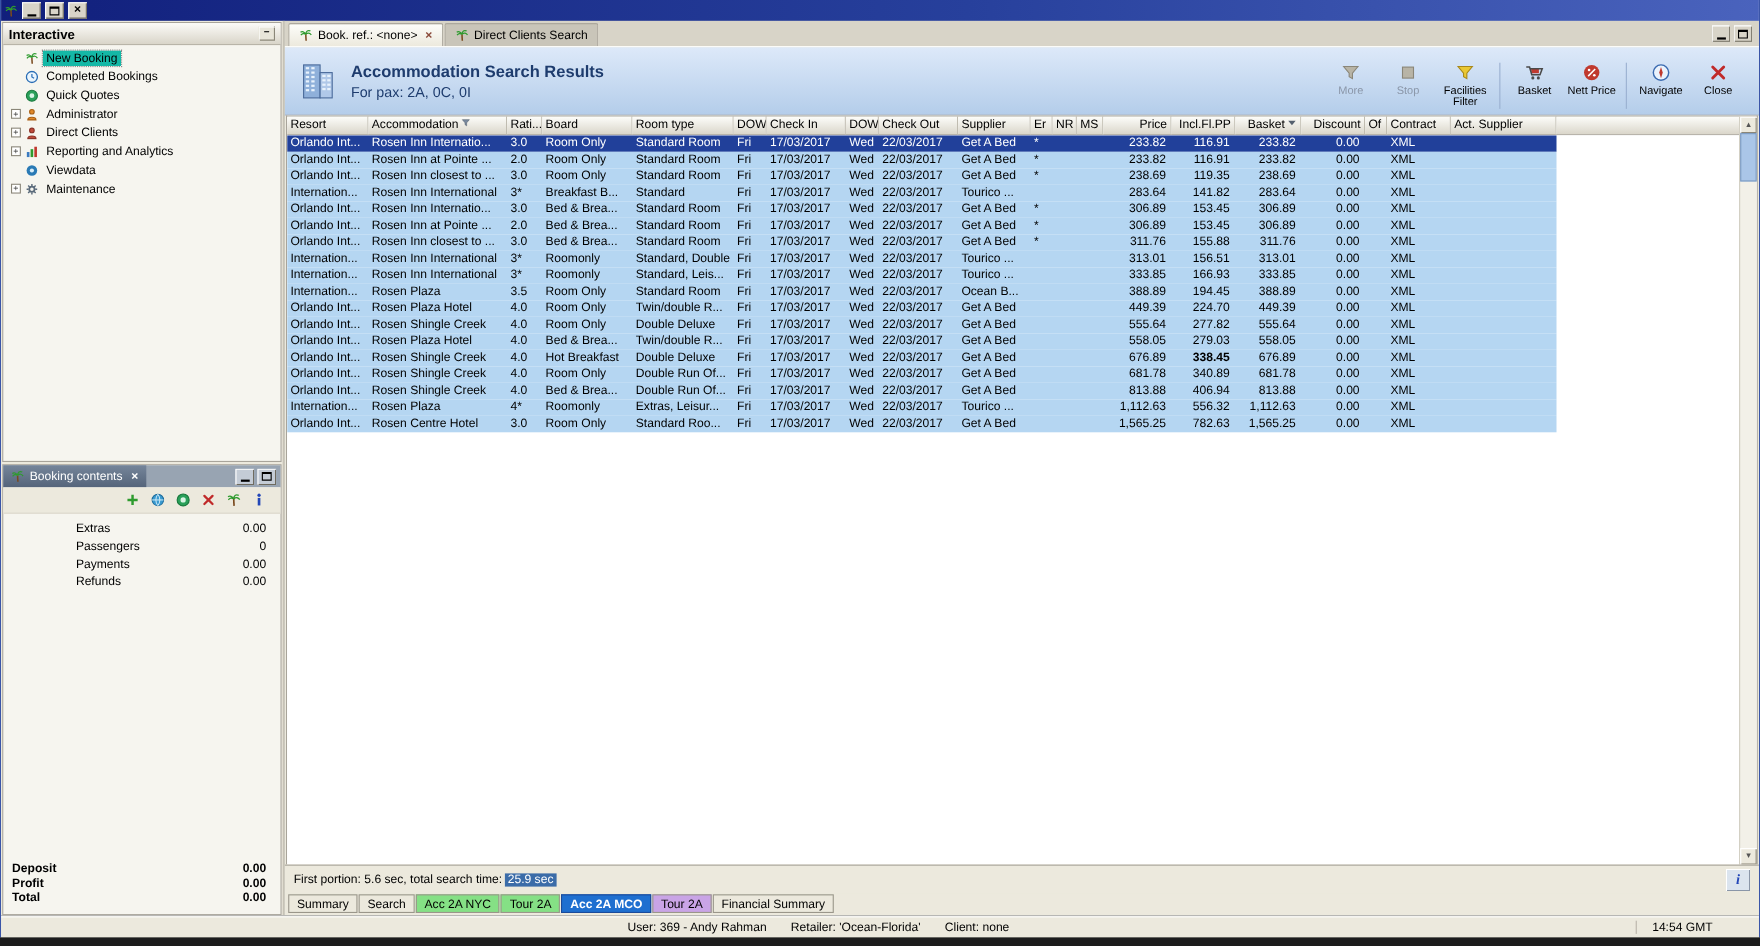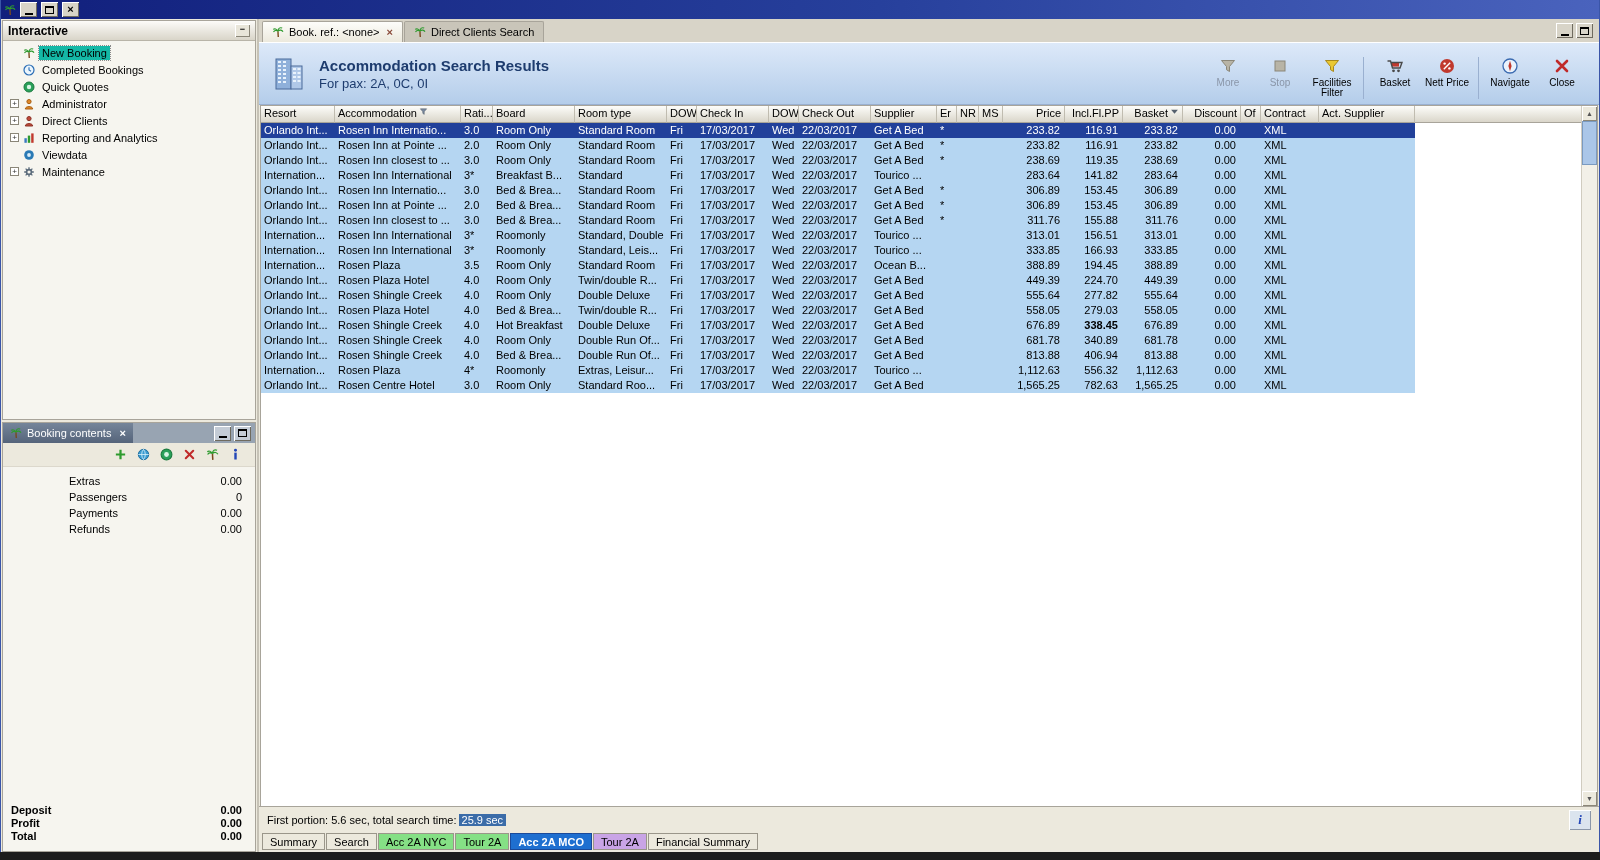--- a/index.html
+++ b/index.html
@@ -951,14 +951,22 @@
             <span class="btab" style="background: rgb(133, 224, 133); color: rgb(0, 0, 0);">Acc 2A NYC</span>
             <span class="btab" style="background: rgb(133, 224, 133); color: rgb(0, 0, 0);">Tour 2A</span>
             <span class="btab active" style="background: rgb(30, 111, 208); color: rgb(255, 255, 255);">Acc 2A MCO</span>
             <span class="btab" style="background: rgb(201, 164, 230); color: rgb(0, 0, 0);">Tour 2A</span>
             <span class="btab" style="background: rgb(236, 233, 221); color: rgb(0, 0, 0);">Financial Summary</span>
           </div>
       </div>
     </div>
   </div>
 
+  <div class="statusbar">
+    <span class="sb-center">
+      <span>User: 369 - Andy Rahman</span>
+      <span>Retailer: 'Ocean-Florida'</span>
+      <span>Client: none</span>
+    </span>
+    <span class="sb-time">14:54 GMT</span>
+  </div>
 
 </div>
 
 </body></html>

